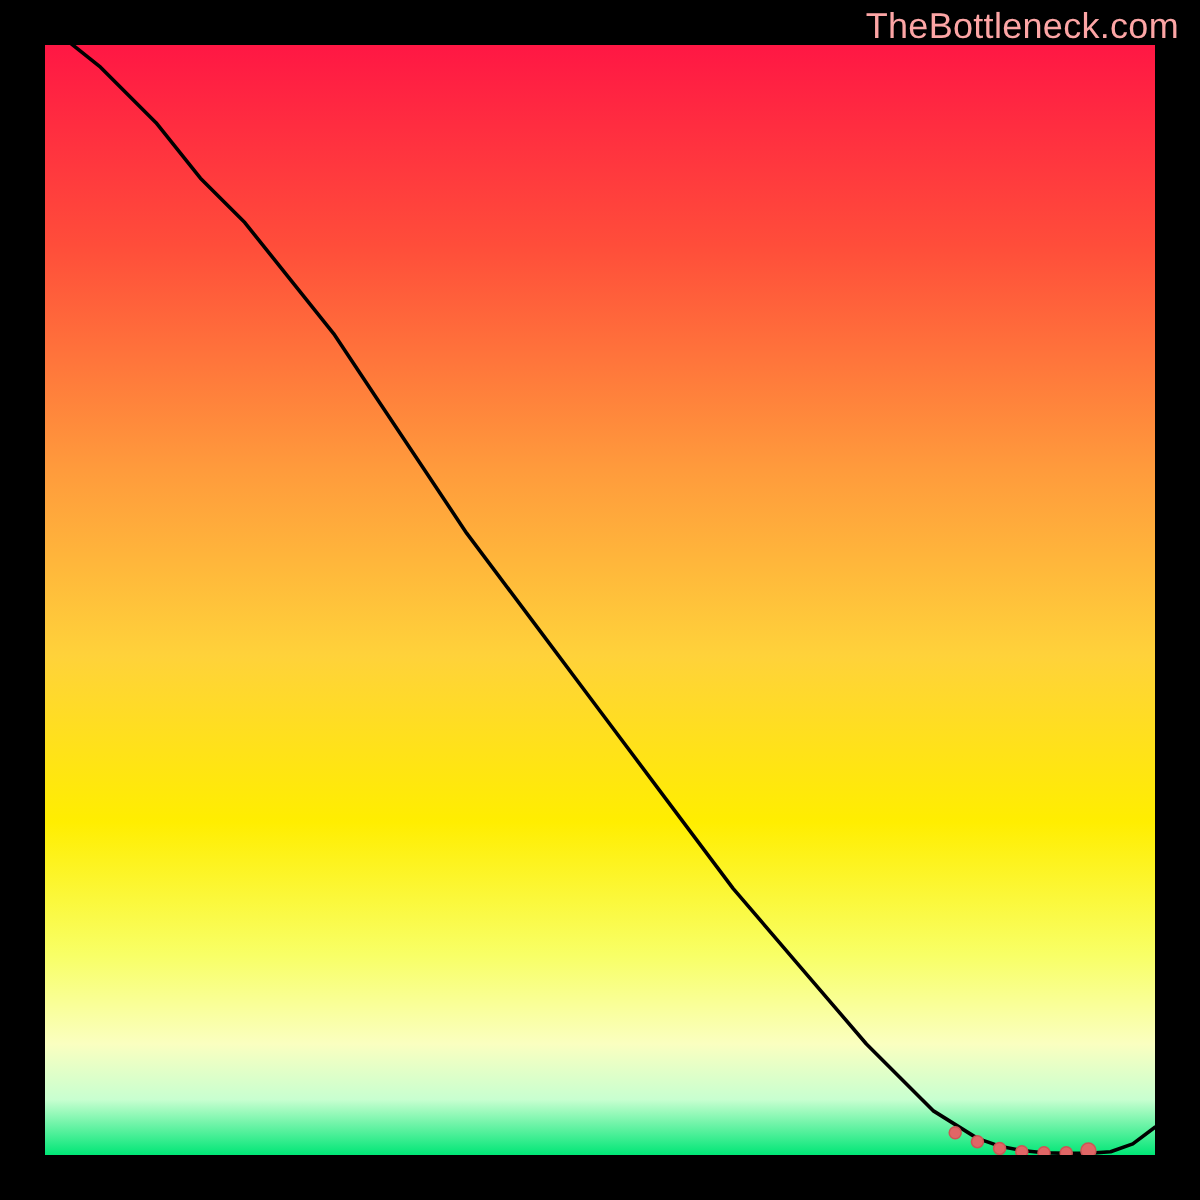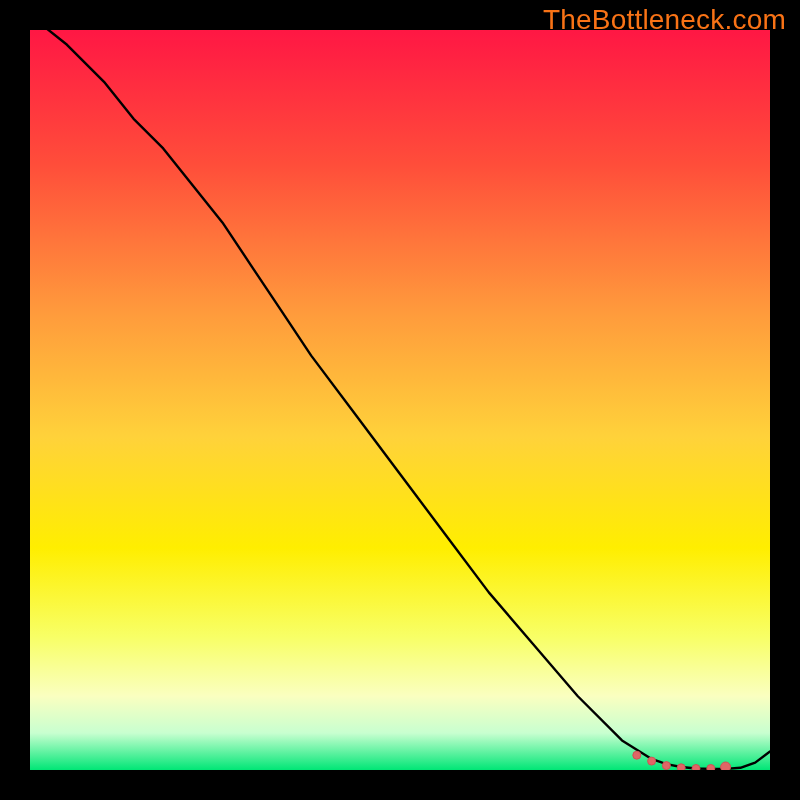--- a/index.html
+++ b/index.html
@@ -14,22 +14,22 @@
   .stage {
     position: relative;
     width: 800px;
     height: 800px;
     background: #000;
   }
   .attribution {
     position: absolute;
     top: 4px;
     right: 14px;
-    color: #f97316;
-    font-size: 28px;
+    color: #fca5a5;
+    font-size: 24px;
     letter-spacing: 0.2px;
     font-weight: 400;
   }
   svg.plot {
     position: absolute;
     left: 0;
     top: 0;
     width: 800px;
     height: 800px;
     display: block;

